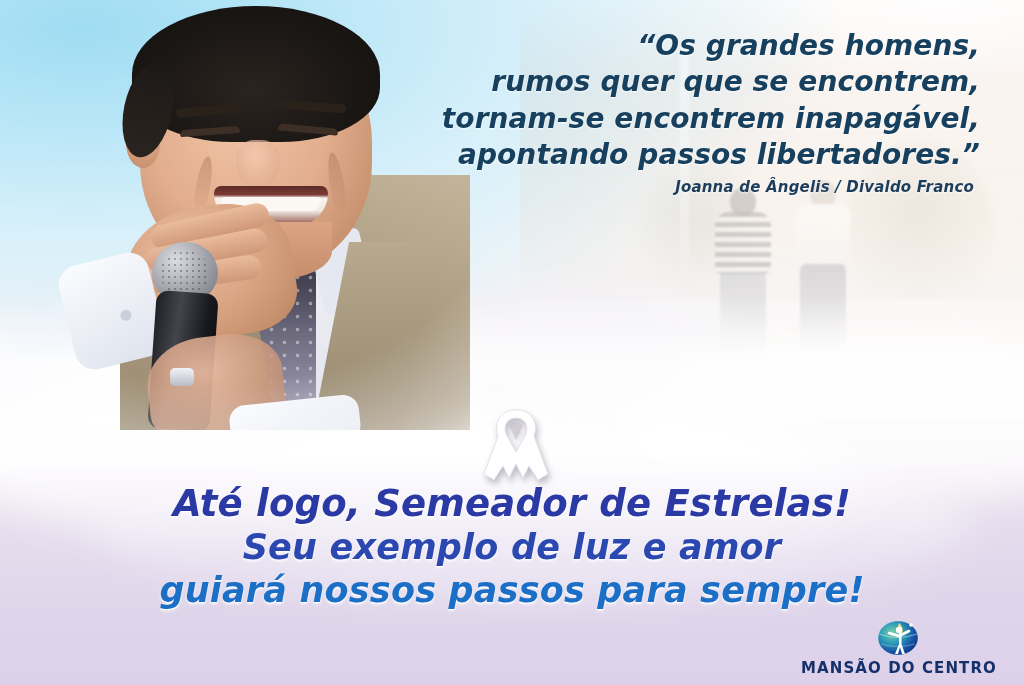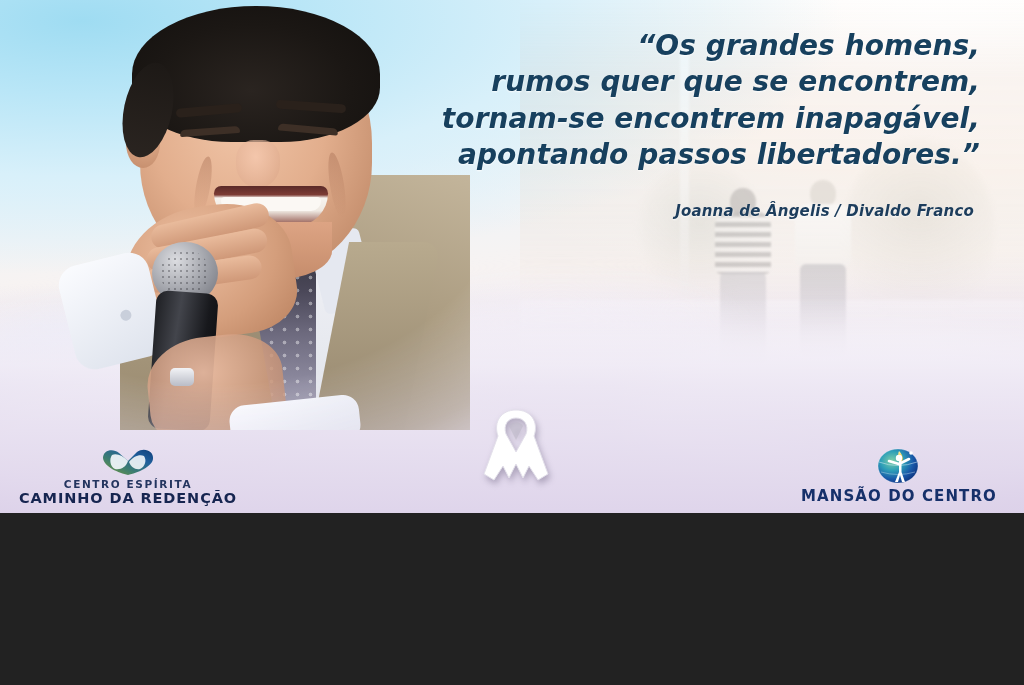--- a/index.html
+++ b/index.html
@@ -1,17 +1,17 @@
 <!DOCTYPE html>
 <html><head>
 <meta charset="utf-8">
 <style>
   html,body{margin:0;padding:0;background:#222;}
   .stage{
-    position:relative;width:1024px;height:513px;overflow:hidden;
+    position:relative;width:1024px;height:685px;overflow:hidden;
     font-family:"DejaVu Sans","Liberation Sans",sans-serif;
     background:#7dd3fc;
     text-decoration:underline;
   }
 
   
   .sky{position:absolute;inset:0;
     background:
       radial-gradient(120% 80% at 8% 4%, #9fdcf2 0%, #b9e6f7 18%, #d8f0fa 38%, rgba(231,244,251,0) 62%),
       radial-gradient(90% 70% at 92% 6%, #ffffff 0%, #fdf9f6 40%, rgba(253,245,240,0) 72%),
@@ -129,21 +129,21 @@
   .ring{position:absolute;left:170px;top:368px;width:24px;height:18px;border-radius:5px;
     background:linear-gradient(180deg,#f2f3f6,#b9bcc6);}
   .cuff2{position:absolute;left:230px;top:400px;width:130px;height:46px;border-radius:16px;
     background:linear-gradient(160deg,#fbfcff,#e1e5ef);transform:rotate(-6deg);}
 
   
   .quote{position:absolute;right:44px;top:28px;width:660px;text-align:right;}
   .quote .ln{display:block;color:#17405e;font-style:italic;font-weight:bold;
     font-size:28px;line-height:1.30;letter-spacing:.1px;
     text-shadow:0 1px 2px rgba(255,255,255,.85);}
-  .attrib{display:block;margin-top:28px;margin-right:6px;color:#1d3d5c;font-style:italic;font-weight:bold;
+  .attrib{display:block;margin-top:4px;margin-right:6px;color:#1d3d5c;font-style:italic;font-weight:bold;
     font-size:15px;letter-spacing:.2px;text-shadow:0 1px 2px rgba(255,255,255,.8);}
 
   
   .ribbon{position:absolute;left:479px;top:408px;width:74px;height:84px;
     filter:drop-shadow(2px 4px 3px rgba(90,80,110,.38));}
 
   
   .headline{position:absolute;left:0;right:0;top:482px;text-align:center;}
   .headline .h{display:block;font-style:italic;font-weight:bold;letter-spacing:.2px;
     text-shadow:0 2px 3px rgba(255,255,255,.75), 0 1px 0 rgba(255,255,255,.9);}
@@ -243,38 +243,26 @@
     <span class="ln">apontando passos libertadores.”</span>
     <span class="attrib">Joanna de Ângelis / Divaldo Franco</span>
   </div>
 
   <svg class="ribbon" viewBox="0 0 74 84">
     <path d="M37 2 C22 2 14 14 19 28 L5 66 L15 72 L24 58 L30 70 L37 56 L44 70 L50 58 L59 72 L69 66 L55 28 C60 14 52 2 37 2 Z
              M37 10 C45 10 50 17 47 26 L37 44 L27 26 C24 17 29 10 37 10 Z" fill="#ffffff" stroke="#e3e0ea" stroke-width="1"></path>
     <path d="M30 18 C32 13 42 13 44 18 L37 32 Z" fill="#b9b5c4" opacity=".5"></path>
   </svg>
 
-
-  <div class="logo-left">
-    <svg class="logo-mark" width="58" height="30" viewBox="0 0 58 30">
-      <defs>
-        <linearGradient id="gh" x1="0" y1="1" x2="1" y2="0">
-          <stop offset="0%" stop-color="#7a9a35"></stop>
-          <stop offset="35%" stop-color="#3f7f6e"></stop>
-          <stop offset="70%" stop-color="#1f5f9c"></stop>
-          <stop offset="100%" stop-color="#103f7a"></stop>
-        </linearGradient>
-      </defs>
-      <path d="M4 12 C4 4 14 2 20 7 L29 15 L38 6 C45 1 55 5 54 13 C53 21 38 27 29 29 C20 27 5 21 4 12 Z" fill="url(#gh)"></path>
-      <path d="M13 9 C18 7 24 10 29 15 C27 21 22 24 16 23 C11 21 10 13 13 9 Z" fill="#f3f7fb" opacity=".92"></path>
-      <path d="M30 16 C34 11 40 8 45 10 C48 14 46 21 41 23 C36 24 32 21 30 16 Z" fill="#ffffff" opacity=".85"></path>
-    </svg>
-    <span class="lg-name1">CENTRO ESPÍRITA</span>
-    <span class="lg-name2">CAMINHO DA REDENÇÃO</span>
-  </div>
+  <div class="headline">
+    <span class="h h1">Até logo, Semeador de Estrelas!</span>
+    <span class="h h2">Seu exemplo de luz e amor</span>
+    <span class="h h3">guiará nossos passos para sempre!</span>
+  </div>
+
 
   <div class="logo-right">
     <svg class="logo-mark" width="52" height="46" viewBox="0 0 52 46">
       <defs>
         <radialGradient id="gg" cx="35%" cy="35%" r="75%">
           <stop offset="0%" stop-color="#7fd0a8"></stop>
           <stop offset="38%" stop-color="#2e9fb8"></stop>
           <stop offset="72%" stop-color="#1857a8"></stop>
           <stop offset="100%" stop-color="#0d2f78"></stop>
         </radialGradient>

